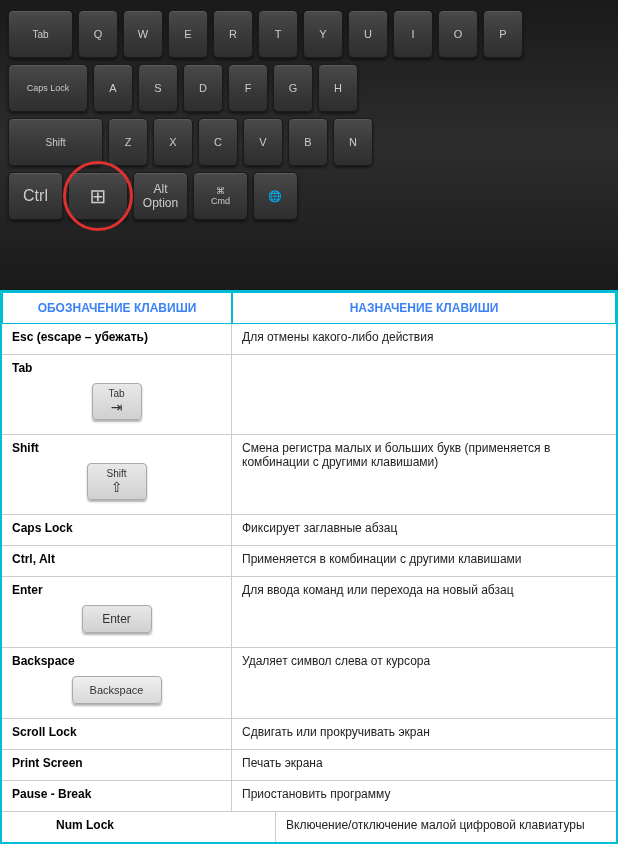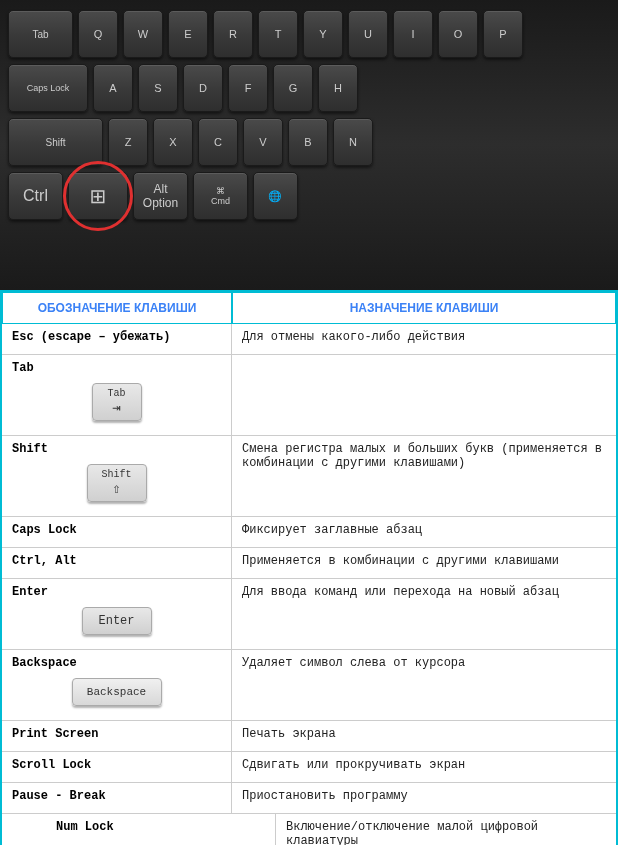--- a/index.html
+++ b/index.html
@@ -96,21 +96,20 @@
       flex-shrink: 0;
     }
 
     .table-header-cell:last-child {
       flex: 1;
     }
 
     .table-row {
       display: flex;
       border-bottom: 1px solid #ccc;
-      font-family: Liberation Mono, monospace;
     }
 
     .table-row:last-child {
       border-bottom: none;
       padding-left: 44px;
     }
 
     .cell-key {
       width: 230px;
       flex-shrink: 0;
@@ -321,34 +320,34 @@
         <div class="mini-key backspace-key">
           <span>Backspace</span>
         </div>
       </div>
     </div>
     <div class="cell-desc">Удаляет символ слева от курсора</div>
   </div>
 
   <div class="table-row">
     <div class="cell-key">
+      <span class="key-name">Scroll Lock</span>
+    </div>
+    <div class="cell-desc">Сдвигать или прокручивать экран</div>
+  </div>
+
+  <div class="table-row">
+    <div class="cell-key">
       <span class="key-name">Print Screen</span>
     </div>
     <div class="cell-desc">Печать экрана</div>
   </div>
 
   <div class="table-row">
     <div class="cell-key">
-      <span class="key-name">Scroll Lock</span>
-    </div>
-    <div class="cell-desc">Сдвигать или прокручивать экран</div>
-  </div>
-
-  <div class="table-row">
-    <div class="cell-key">
       <span class="key-name">Pause - Break</span>
     </div>
     <div class="cell-desc">Приостановить программу</div>
   </div>
 
   <div class="table-row">
     <div class="cell-key">
       <span class="key-name">Num Lock</span>
     </div>
     <div class="cell-desc">Включение/отключение малой цифровой клавиатуры</div>

